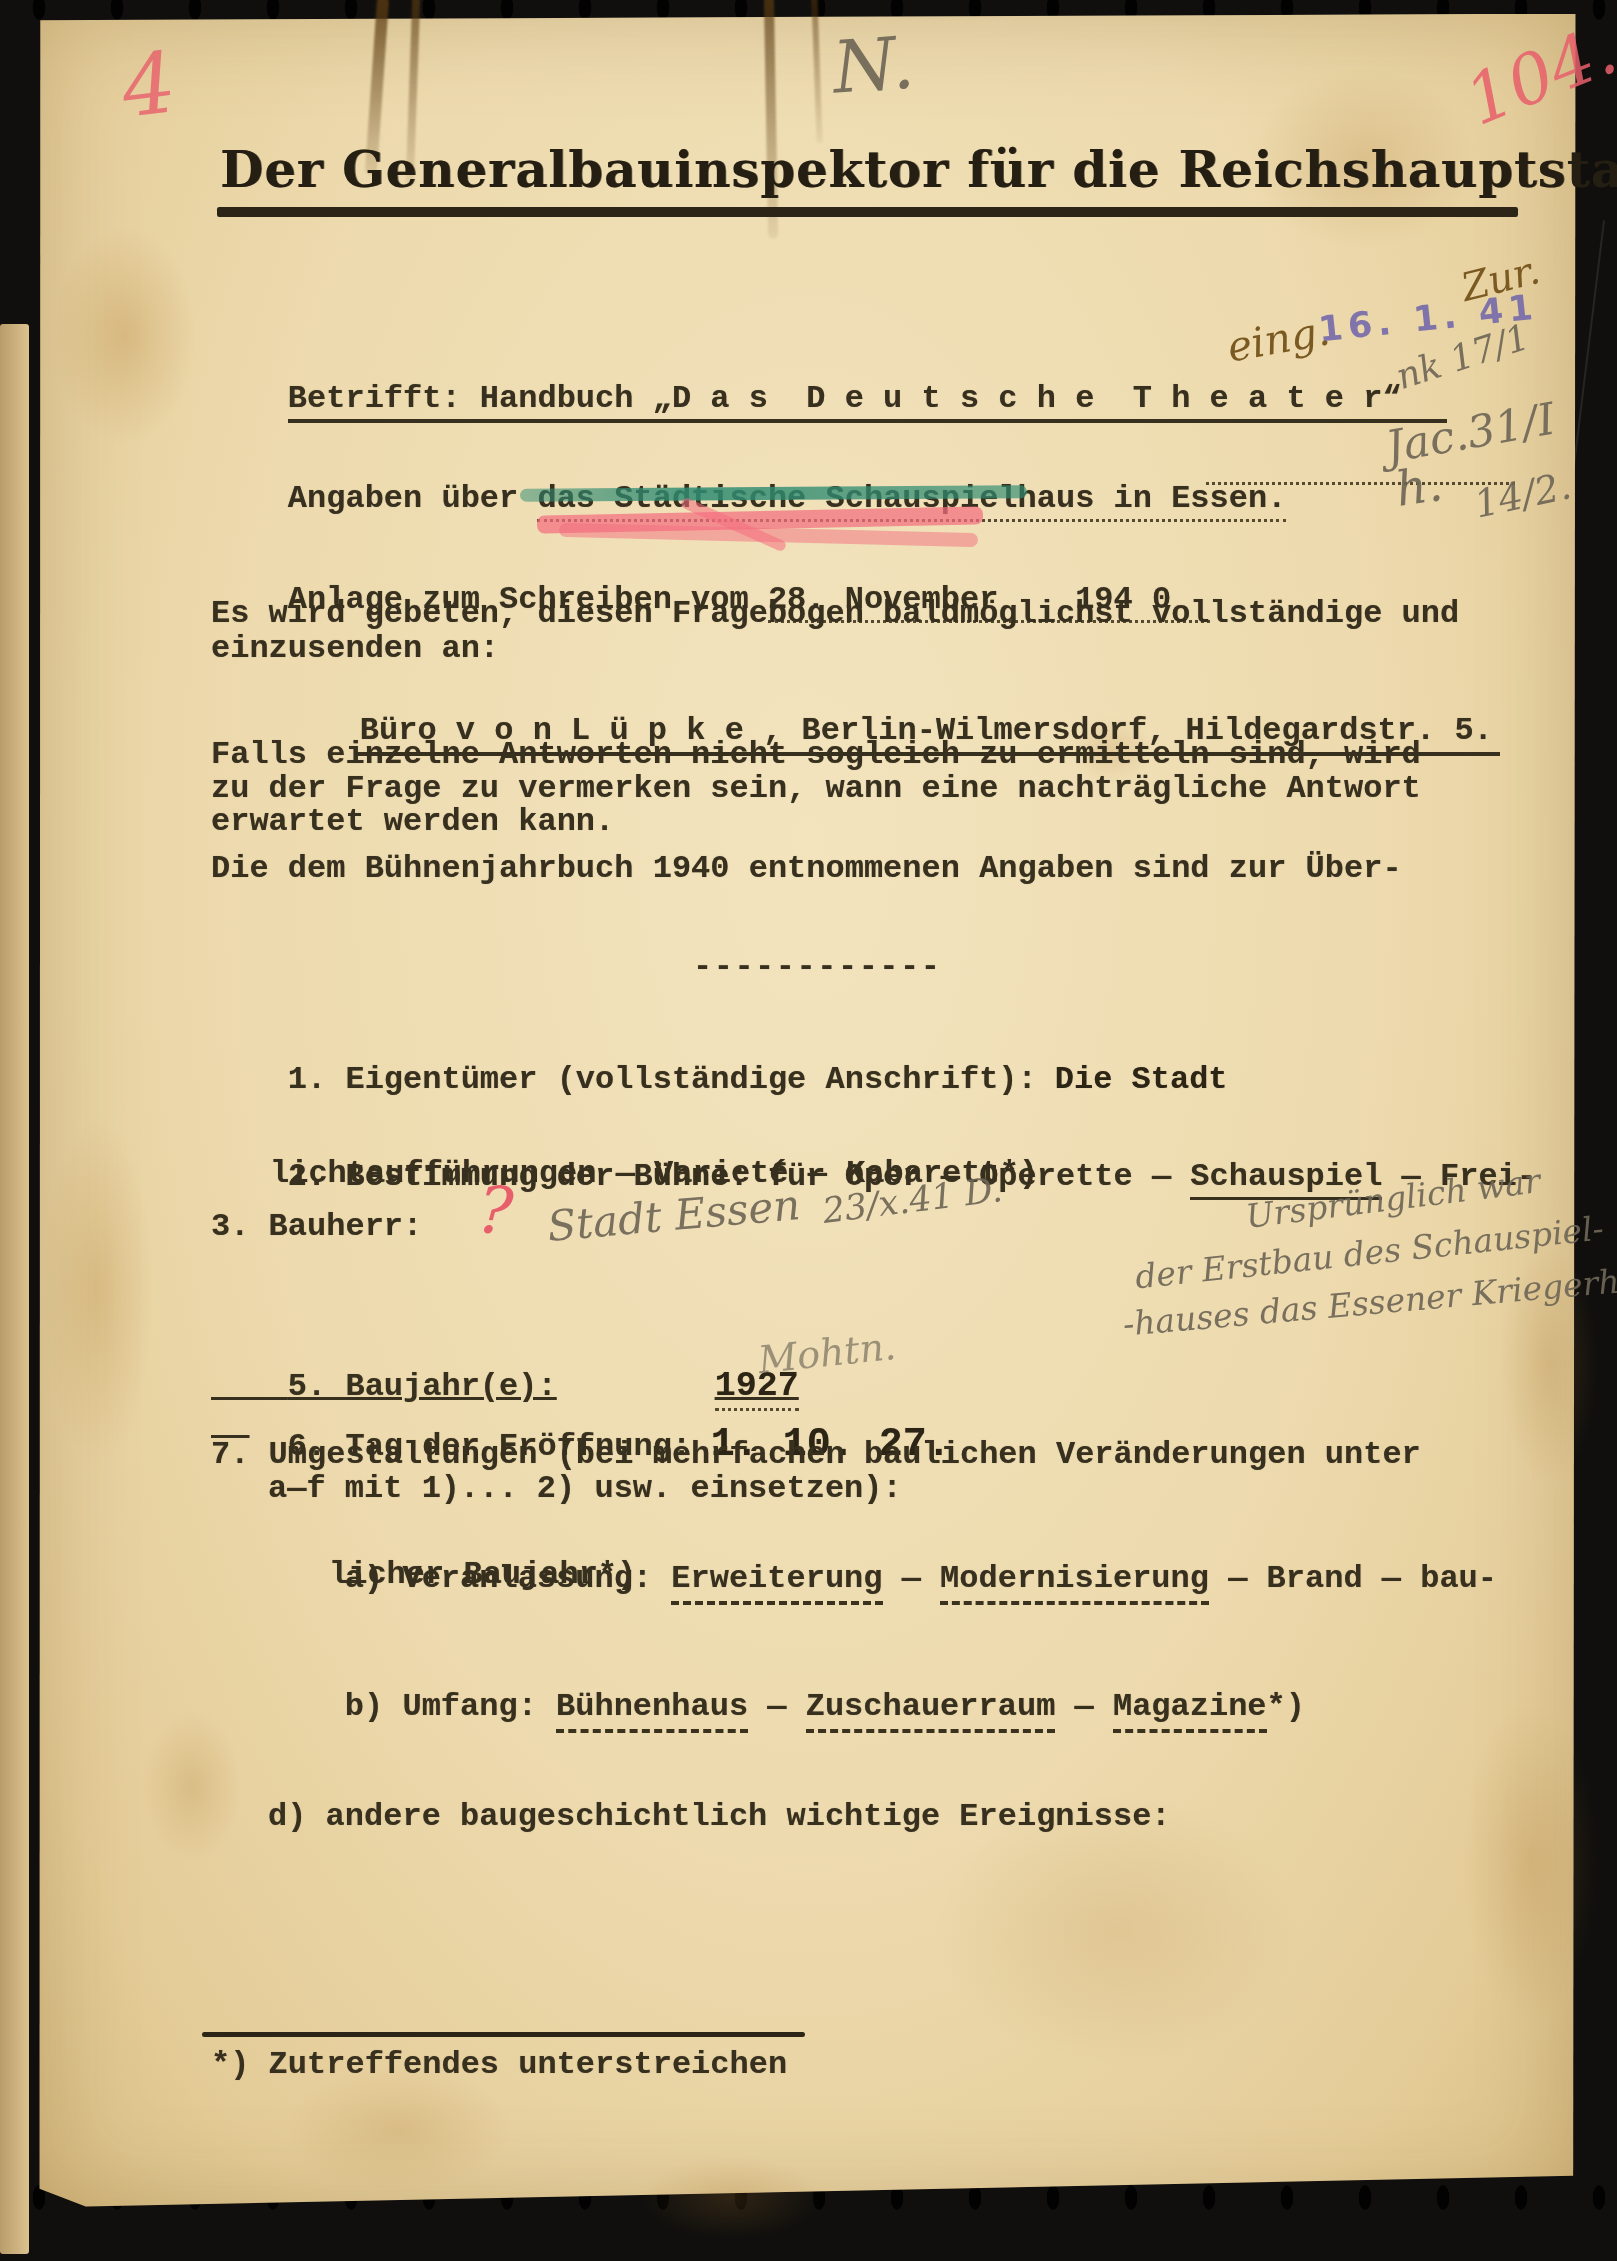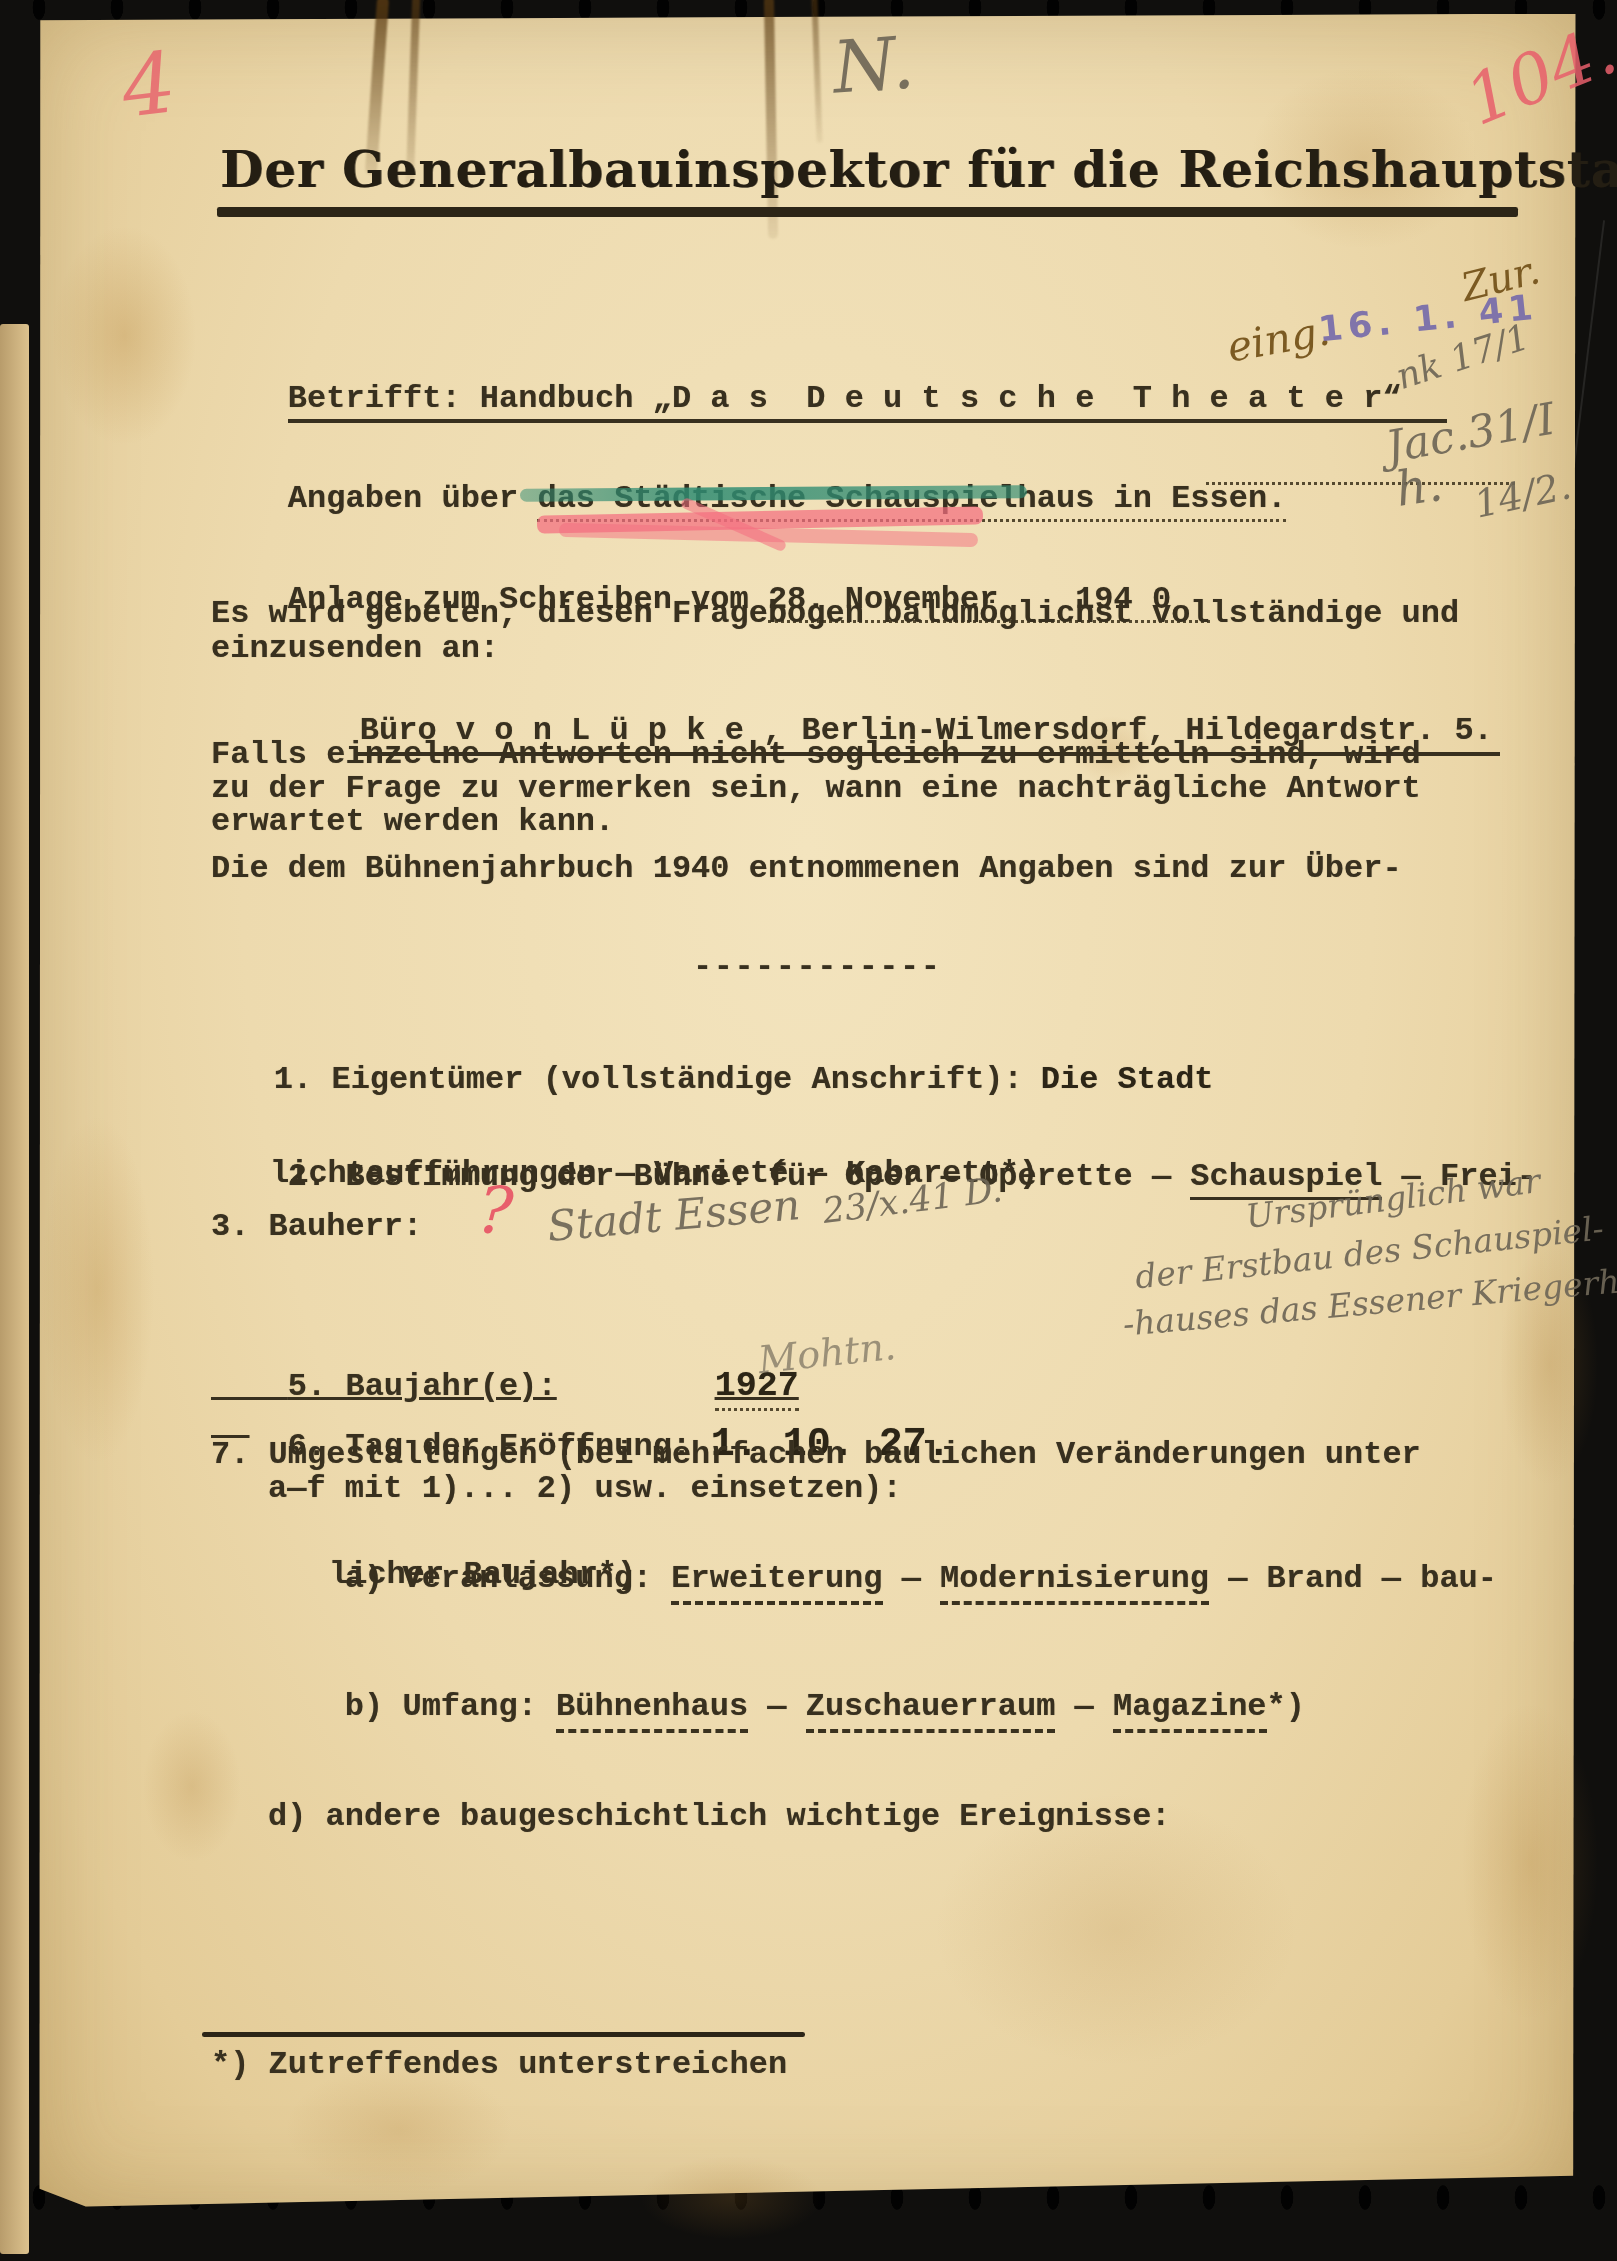--- a/index.html
+++ b/index.html
@@ -104,21 +104,21 @@
   <div class="typed" style="left:211px;top:630px;">einzusenden an:</div>
   <div class="typed" style="left:283px;top:675px;">
     <span class="u-solid" style="border-bottom-width:4.5px;padding:0 7.5px 3px 3px;margin-left:-3px;">Büro v o n L ü p k e , Berlin-Wilmersdorf, Hildegardstr. 5.</span>
   </div>
   <div class="typed" style="left:211px;top:736px;">Falls einzelne Antworten nicht sogleich zu ermitteln sind, wird</div>
   <div class="typed" style="left:211px;top:803px;">erwartet werden kann.</div>
   <div class="typed" style="left:211px;top:770px;">zu der Frage zu vermerken sein, wann eine nachträgliche Antwort</div>
   <div class="typed" style="left:211px;top:850px;">Die dem Bühnenjahrbuch 1940 entnommenen Angaben sind zur Über-</div>
   <div class="typed" style="left:693px;top:948px;letter-spacing:1.5px;">------------</div>
 
-  <div class="typed" style="left:197px;top:1024px;">
+  <div class="typed" style="left:211px;top:1024px;">
     <span>1. Eigentümer (vollständige Anschrift):</span><span class="answer" style="margin-left:18px;">Die Stadt</span>
   </div>
 
   <div class="typed" style="left:211px;top:1121px;">
     <span>2. Bestimmung der Bühne: für Oper — Operette — </span><span class="u-solid">Schauspiel</span><span> — Frei-</span>
   </div>
   <div class="typed" style="left:270px;top:1155px;">lichtaufführungen — Varieté — Kabarett*)</div>
 
   <div class="typed" style="left:211px;top:1208px;">3. Bauherr:</div>
   <div class="hand redp" style="left:478px;top:1173px;font-size:65px;transform:rotate(4deg);">?</div>

